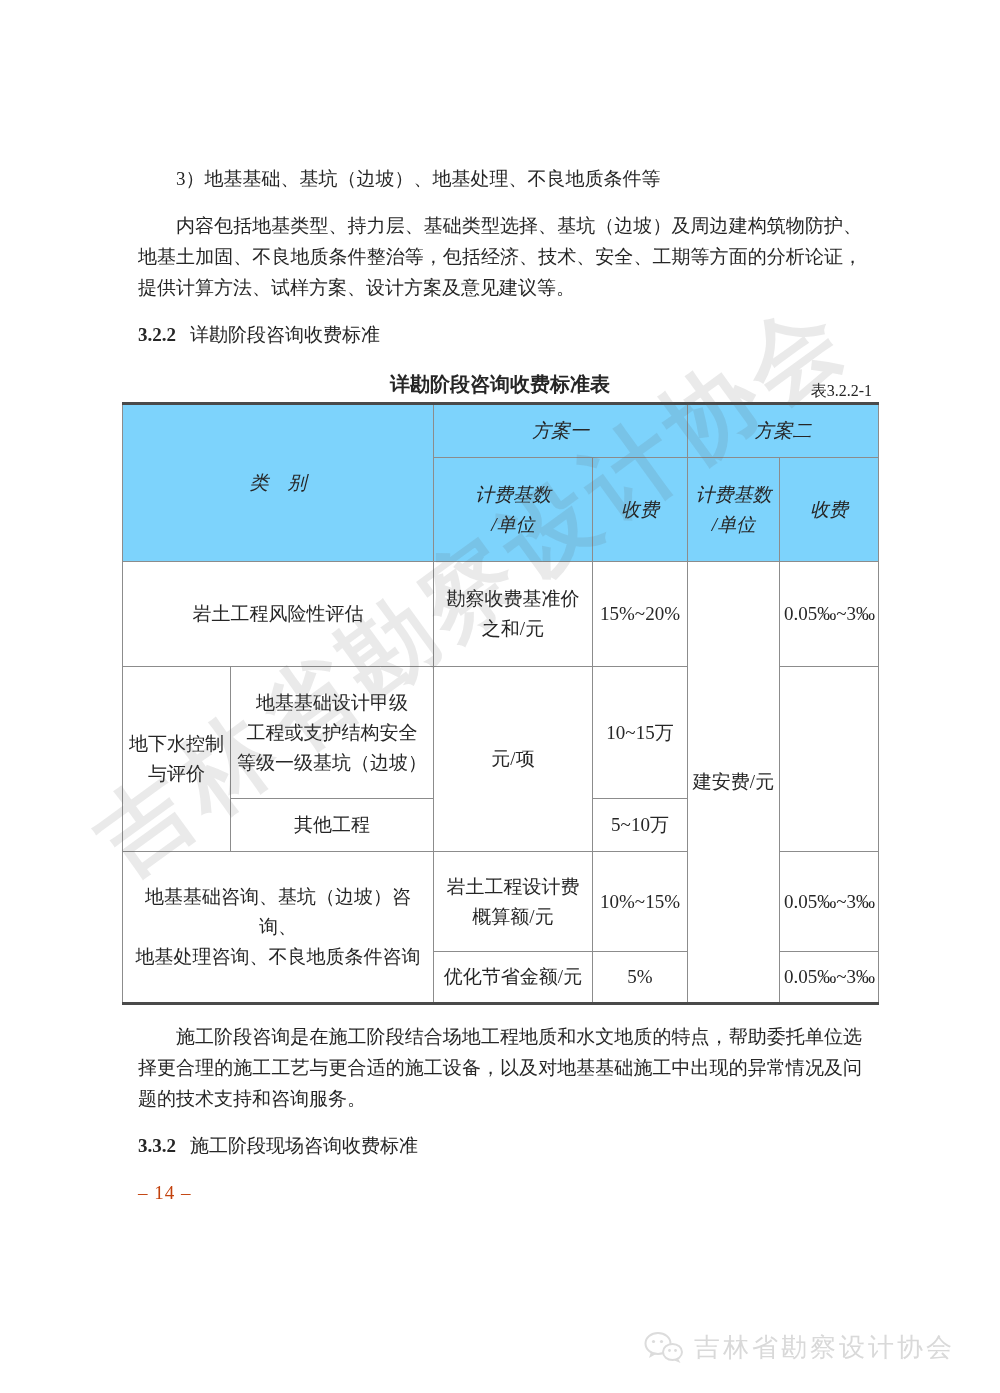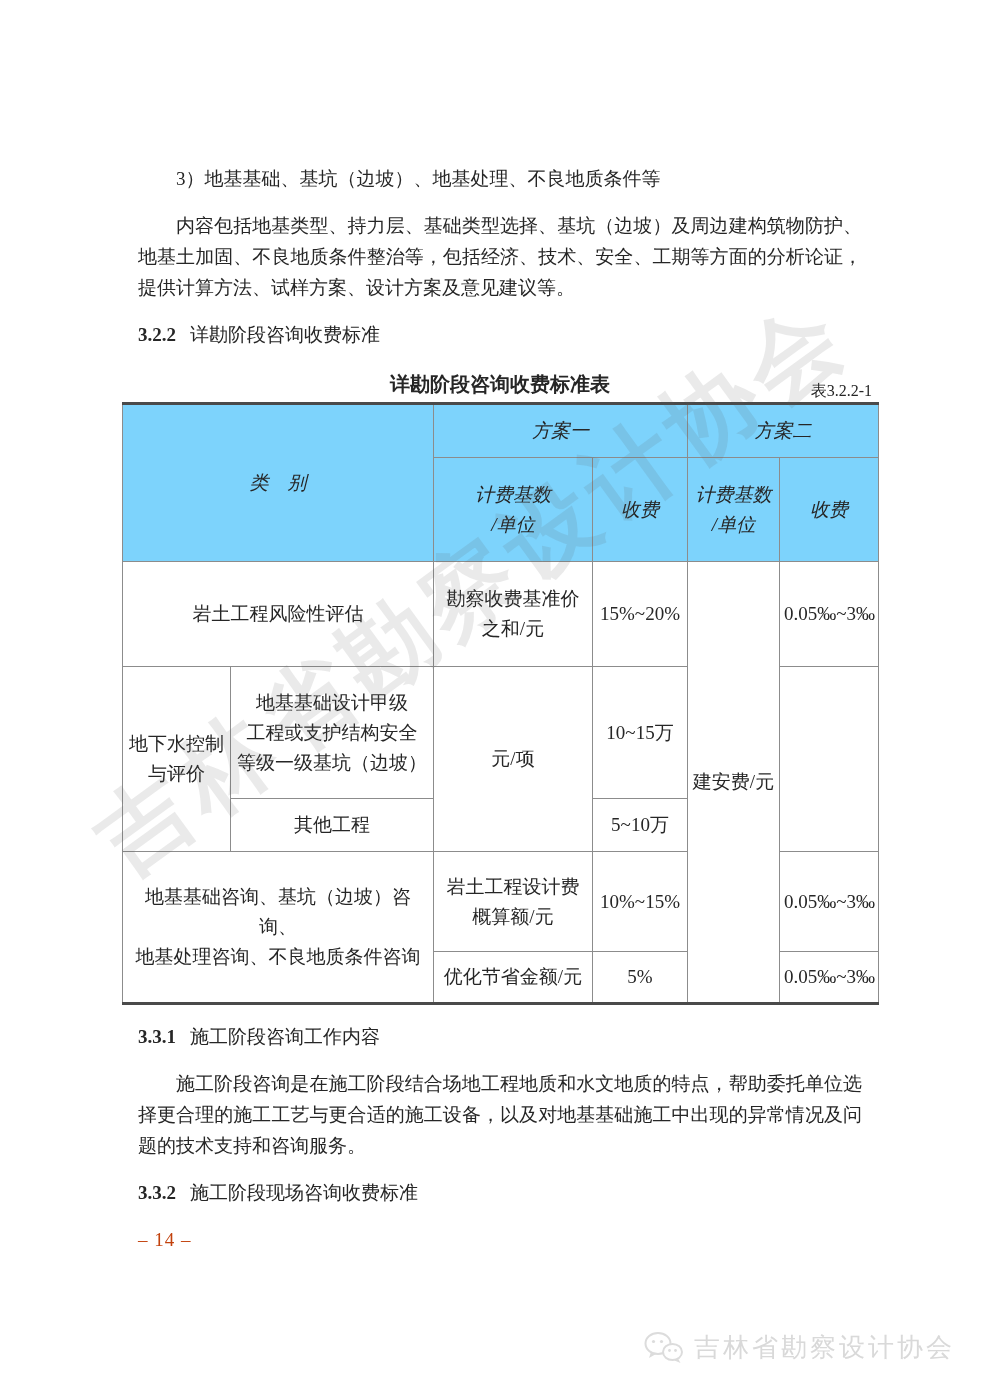--- a/index.html
+++ b/index.html
@@ -131,21 +131,20 @@
       </tr>
       <tr class="d5">
         <td>优化节省金额/元</td>
         <td>5%</td>
         <td>0.05‰~3‰</td>
       </tr>
     </tbody>
       </table>
 
 
-    <p class="sec-line gap-331"><span class="secnum">3.3.1</span><span>施工阶段咨询工作内容</span></p>
     <p class="indent">施工阶段咨询是在施工阶段结合场地工程地质和水文地质的特点，帮助委托单位选择更合理的施工工艺与更合适的施工设备，以及对地基基础施工中出现的异常情况及问题的技术支持和咨询服务。</p>
 
     <p class="sec-line gap-332"><span class="secnum">3.3.2</span><span>施工阶段现场咨询收费标准</span></p>
 
     <p class="pageno">– 14 –</p>
   </div>
 
   <div class="watermark">吉林省勘察设计协会</div>
 
   <div class="footer">

